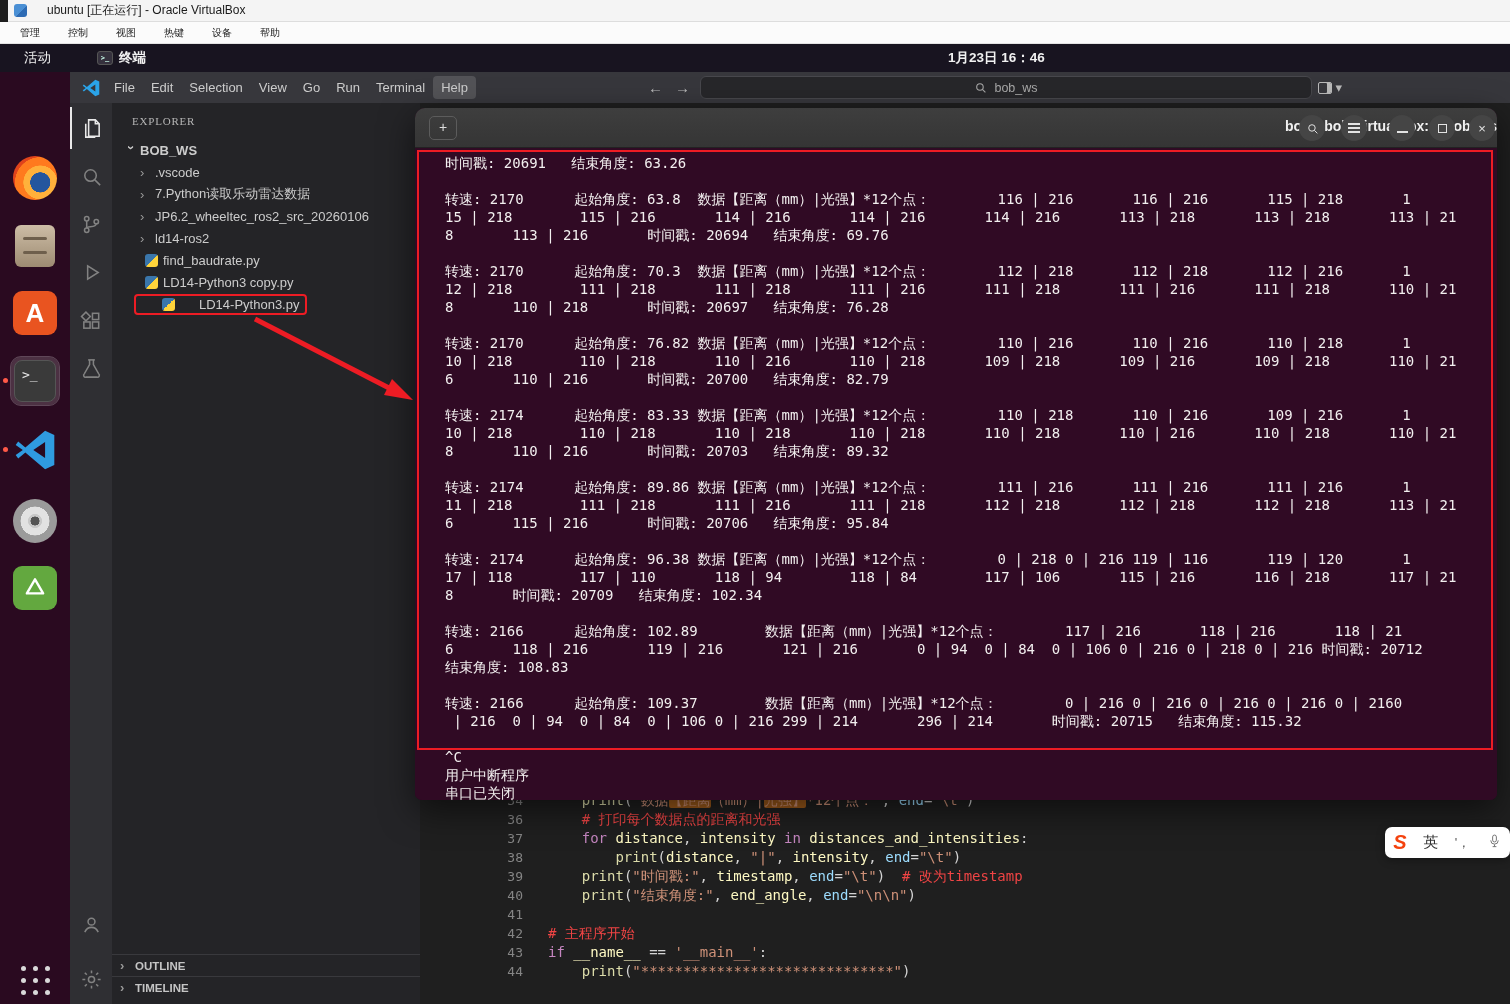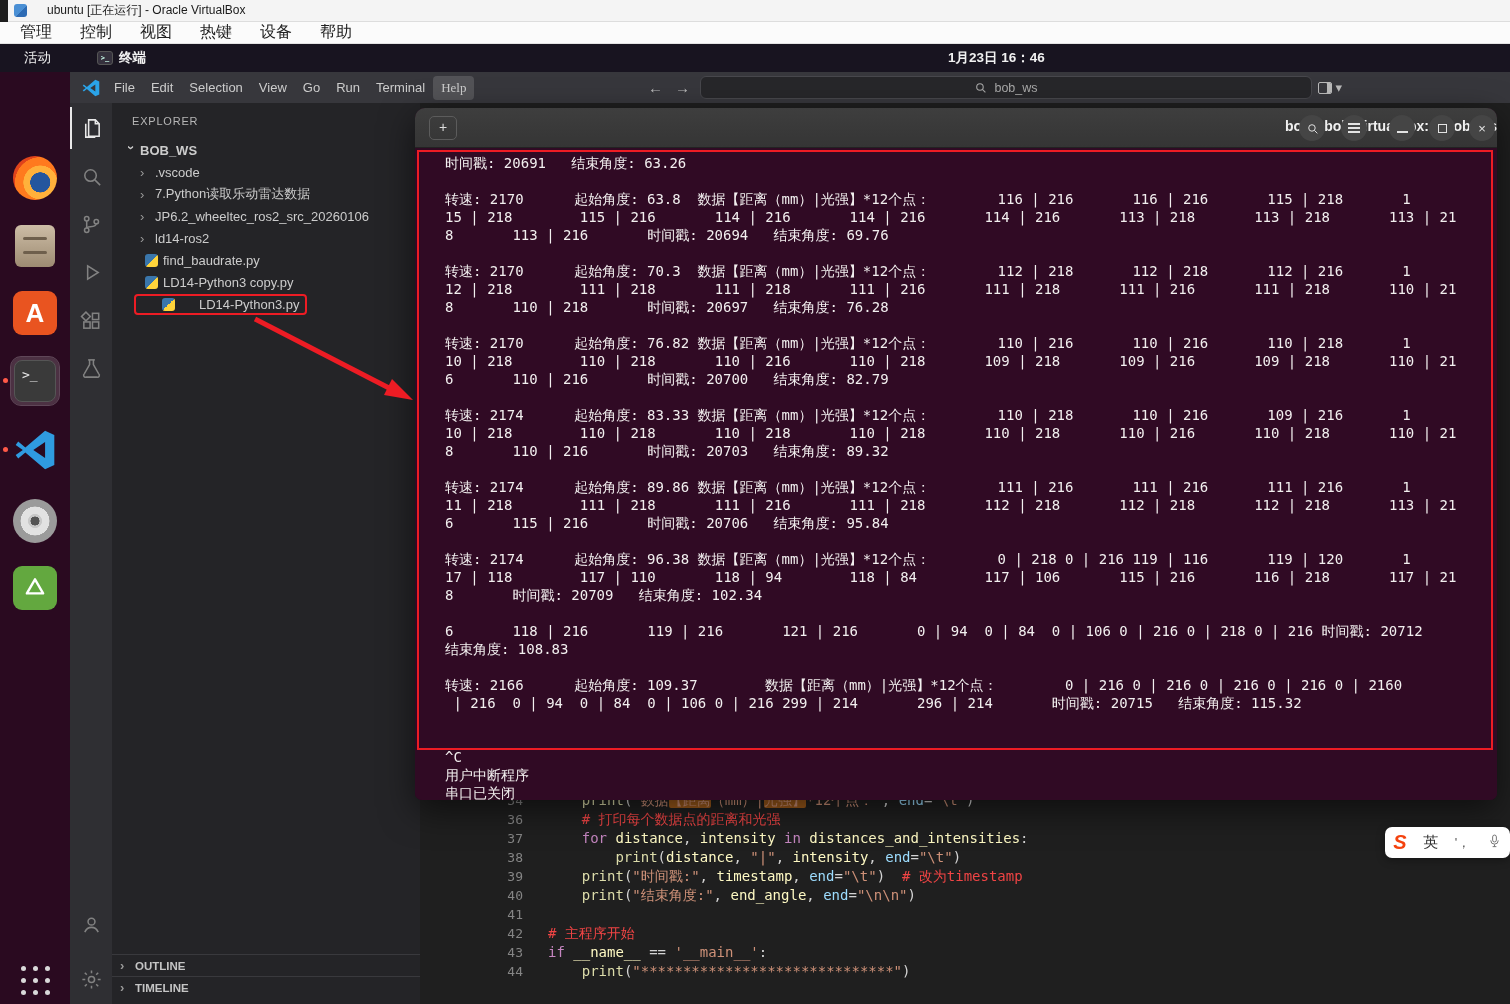--- a/index.html
+++ b/index.html
@@ -8,21 +8,21 @@
   #stage { position:relative; width:1510px; height:1004px; background:#1e1e1e; }
 
   
   .vbox-titlebar { position:absolute; left:8px; top:0; width:1510px; height:22px; background:#f4f4f4;
     border-bottom:1px solid #ddd; display:flex; align-items:center; gap:20px; padding-left:6px;
     font-size:12px; color:#1a1a1a; }
   .vbox-icon { width:13px; height:13px; border-radius:3px;
     background:linear-gradient(135deg,#4a8fd4 55%,#2d6bb4 56%); display:inline-block; }
   .vbox-menubar { position:absolute; left:0; top:22px; width:1510px; height:22px; background:#fbfbfb;
     border-bottom:1px solid #e3e3e3; display:flex; align-items:center; gap:4px; padding-left:8px; }
-  .vbox-menu-item { font-size:16px; color:#222; padding:2px 12px;font-family:Liberation Mono, monospace; }
+  .vbox-menu-item { font-size:10px; color:#222; padding:2px 12px;font-family:Liberation Mono, monospace; }
 
   
   .ubuntu-panel { position:absolute; left:0; top:44px; width:1510px; height:28px; background:#181420;
     display:flex; align-items:center; color:#f1f1f1; font-size:13.5px; }
   .activities { margin-left:16px; padding:2px 8px; }
   .panel-app { margin-left:38px; display:flex; align-items:center; gap:6px; font-weight:bold; }
   .panel-app-icon { width:16px; height:14px; background:#35313d; border:1px solid #555;
     border-radius:3px; color:#cfe; font-size:7px; line-height:12px; text-align:center;
     font-family:"DejaVu Sans Mono",monospace; }
   .clock { position:absolute; left:948px; top:5px; font-weight:bold; }
@@ -53,41 +53,41 @@
   .show-apps { position:absolute; left:17px; top:890px; width:36px; height:36px; display:grid;
     grid-template-columns:repeat(3,1fr); place-items:center; }
   .show-apps i { width:5px; height:5px; border-radius:50%; background:#d9d9d9; }
 
   
   .vs-menubar { position:absolute; left:70px; top:72px; width:1440px; height:31px; background:#37373c;
     display:flex; align-items:center; color:#cccccc; font-size:13px; }
   .vs-logo { margin-left:12px; width:18px; height:18px; }
   .vs-menu-items { display:flex; margin-left:6px; }
   .vs-menu-item { padding:4px 8px; border-radius:4px; }
-  .vs-menu-item.highlighted { background:rgba(255,255,255,.14);font-family:Liberation Serif, serif; }
+  .vs-menu-item.highlighted { background:rgba(255,255,255,.14); }
   .nav-arrow { font-size:15px; color:#bbb; padding:2px 6px; }
   .nav-arrows { position:absolute; left:572px; display:flex; }
   .command-center { position:absolute; left:630px; top:4px; width:612px; height:23px; background:#27272a;
     border:1px solid #47474c; border-radius:6px; display:flex; align-items:center; justify-content:center;
     gap:7px; color:#a9a9a9; font-size:12.5px; }
   .layout-toggle { position:absolute; right:168px; display:flex; align-items:center; gap:3px; color:#bbb; }
   .layout-box { width:14px; height:12px; border:1.4px solid #bbb; border-radius:2px;
     box-shadow:inset -4px 0 0 #bbb; }
 
   
   .vs-activitybar { position:absolute; left:70px; top:103px; width:42px; height:901px; background:#2f2f33; }
   .ab-icon { position:absolute; left:0; width:42px; height:42px; display:flex; align-items:center;
     justify-content:center; color:#828282; }
   .ab-icon.active { color:#e9e9e9; box-shadow:inset 2px 0 0 #e9e9e9; }
   .ab-icon svg { width:23px; height:23px; fill:none; stroke:currentColor; stroke-width:1.6px; }
 
   
   .vs-sidebar { position:absolute; left:112px; top:103px; width:308px; height:901px; background:#242427;
     color:#cccccc; }
-  .sb-title { font-size:11px; letter-spacing:.8px; color:#b6b6b6; padding:12px 0 0 20px; }
+  .sb-title { font-size:11px; letter-spacing:.8px; color:#b6b6b6; padding:12px 0 0 20px;font-family:Liberation Serif, serif; }
   .tree { position:absolute; left:0; top:36px; width:100%; }
   .tree-root { display:flex; align-items:center; height:22px; padding-left:14px; font-weight:bold;
     font-size:13px; gap:4px; }
   .tree-item { display:flex; align-items:center; height:22px; padding-left:26px; font-size:13px; }
   .item-inner { display:inline-flex; align-items:center; gap:5px; padding:1px 6px 1px 2px; }
   .item-inner.annotated { border:2px solid #ed1c24; border-radius:4px; margin-left:-4px;gap:24px; }
   .chevron { color:#9a9a9a; font-size:13px; width:10px; }
   .chev-down { display:inline-block; transform:rotate(90deg); color:#ccc; font-size:13px; width:10px; }
   .tree-item.python .chevron { visibility:hidden; width:0; }
   .py-icon { width:13px; height:13px; border-radius:3px; display:none;
@@ -516,20 +516,21 @@
           <div class="term-line"></div>
 
           <div class="term-line">转速: 2174      起始角度: 96.38 数据【距离（mm）|光强】*12个点：        0 | 218 0 | 216 119 | 116       119 | 120       1</div>
 
           <div class="term-line">17 | 118        117 | 110       118 | 94        118 | 84        117 | 106       115 | 216       116 | 218       117 | 21</div>
 
           <div class="term-line">8       时间戳: 20709   结束角度: 102.34</div>
 
           <div class="term-line"></div>
 
+          <div class="term-line">转速: 2166      起始角度: 102.89        数据【距离（mm）|光强】*12个点：        117 | 216       118 | 216       118 | 21</div>
 
           <div class="term-line">6       118 | 216       119 | 216       121 | 216       0 | 94  0 | 84  0 | 106 0 | 216 0 | 218 0 | 216 时间戳: 20712</div>
 
           <div class="term-line">结束角度: 108.83</div>
 
           <div class="term-line"></div>
 
           <div class="term-line">转速: 2166      起始角度: 109.37        数据【距离（mm）|光强】*12个点：        0 | 216 0 | 216 0 | 216 0 | 216 0 | 2160</div>
 
           <div class="term-line"> | 216  0 | 94  0 | 84  0 | 106 0 | 216 299 | 214       296 | 214       时间戳: 20715   结束角度: 115.32</div>

